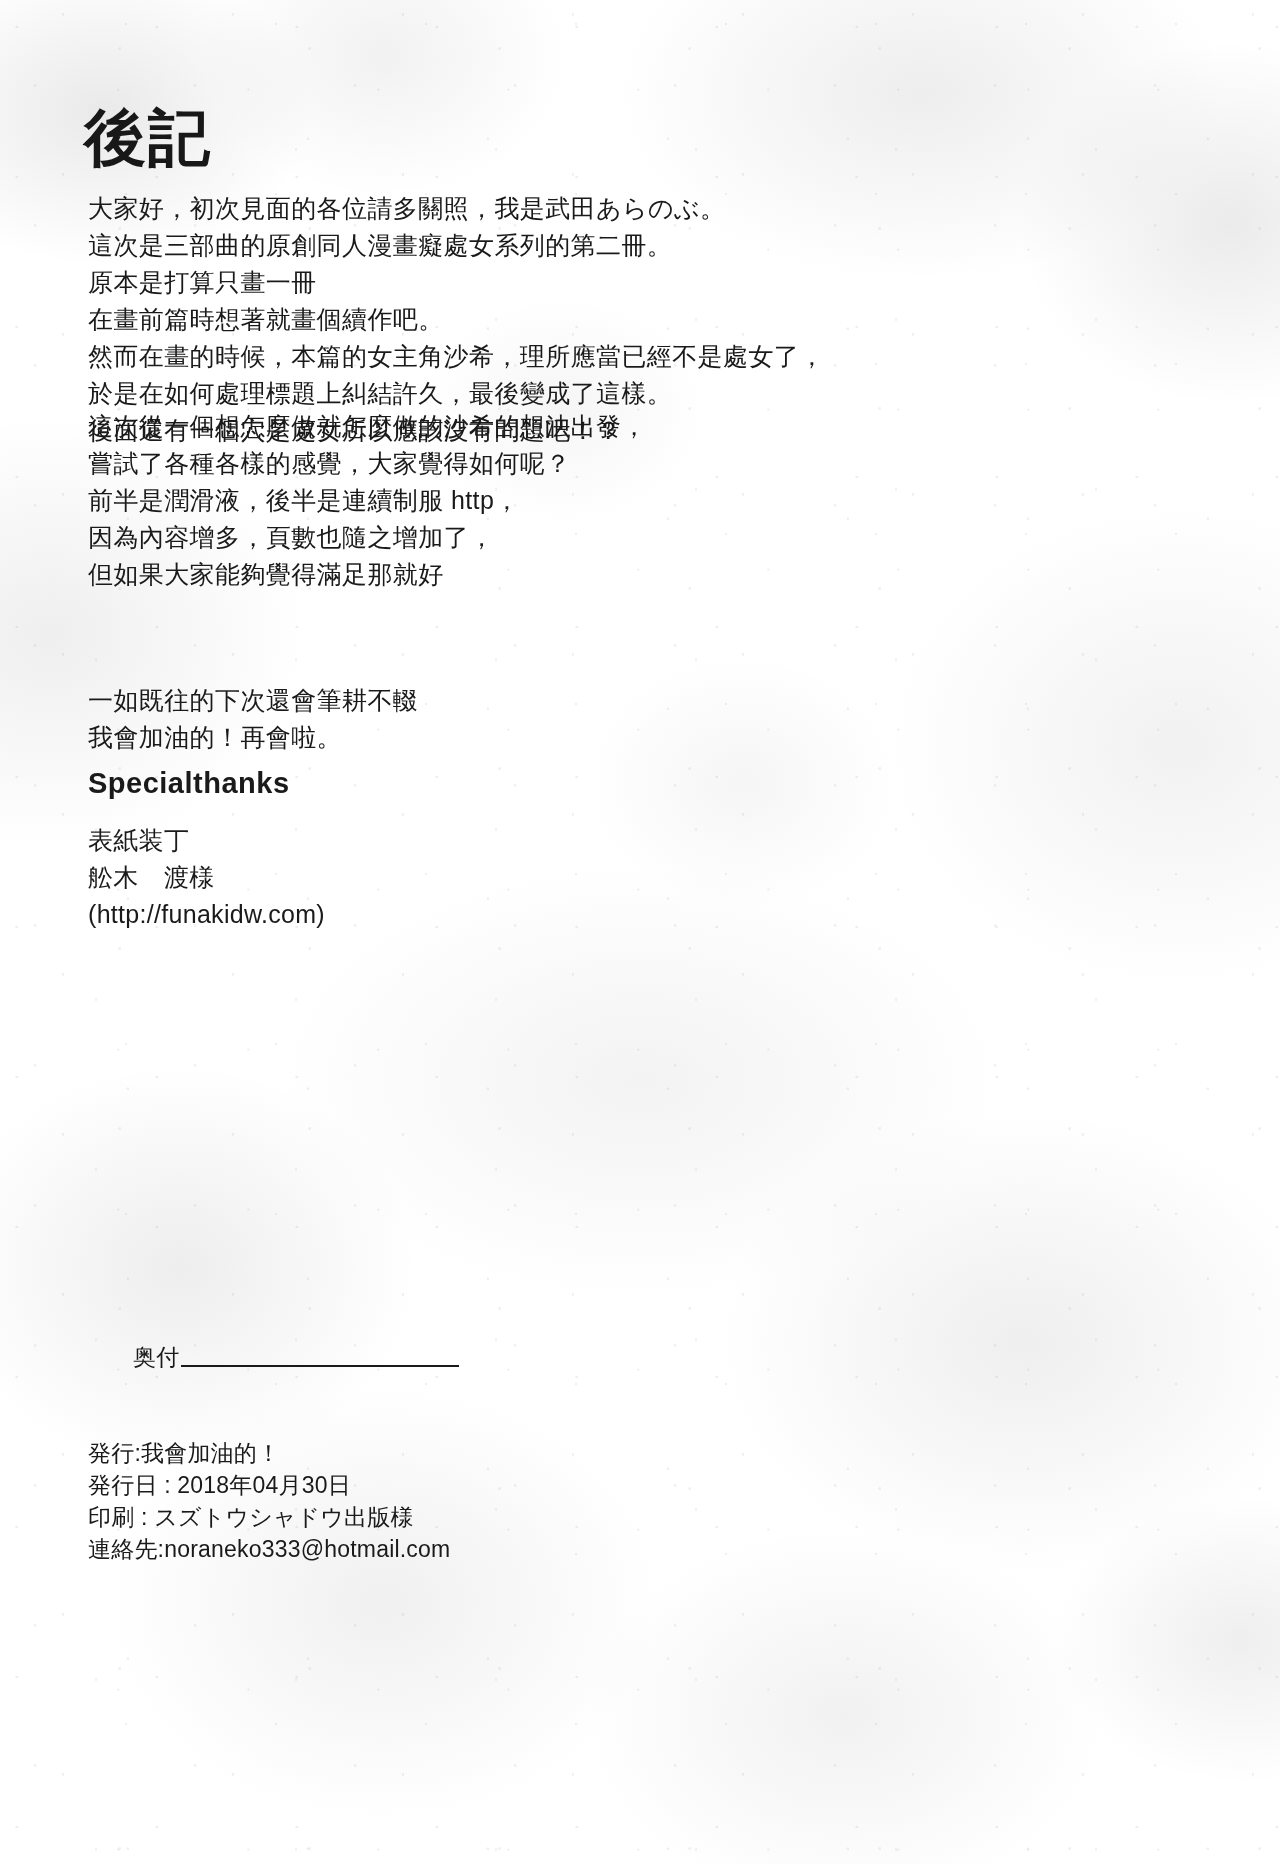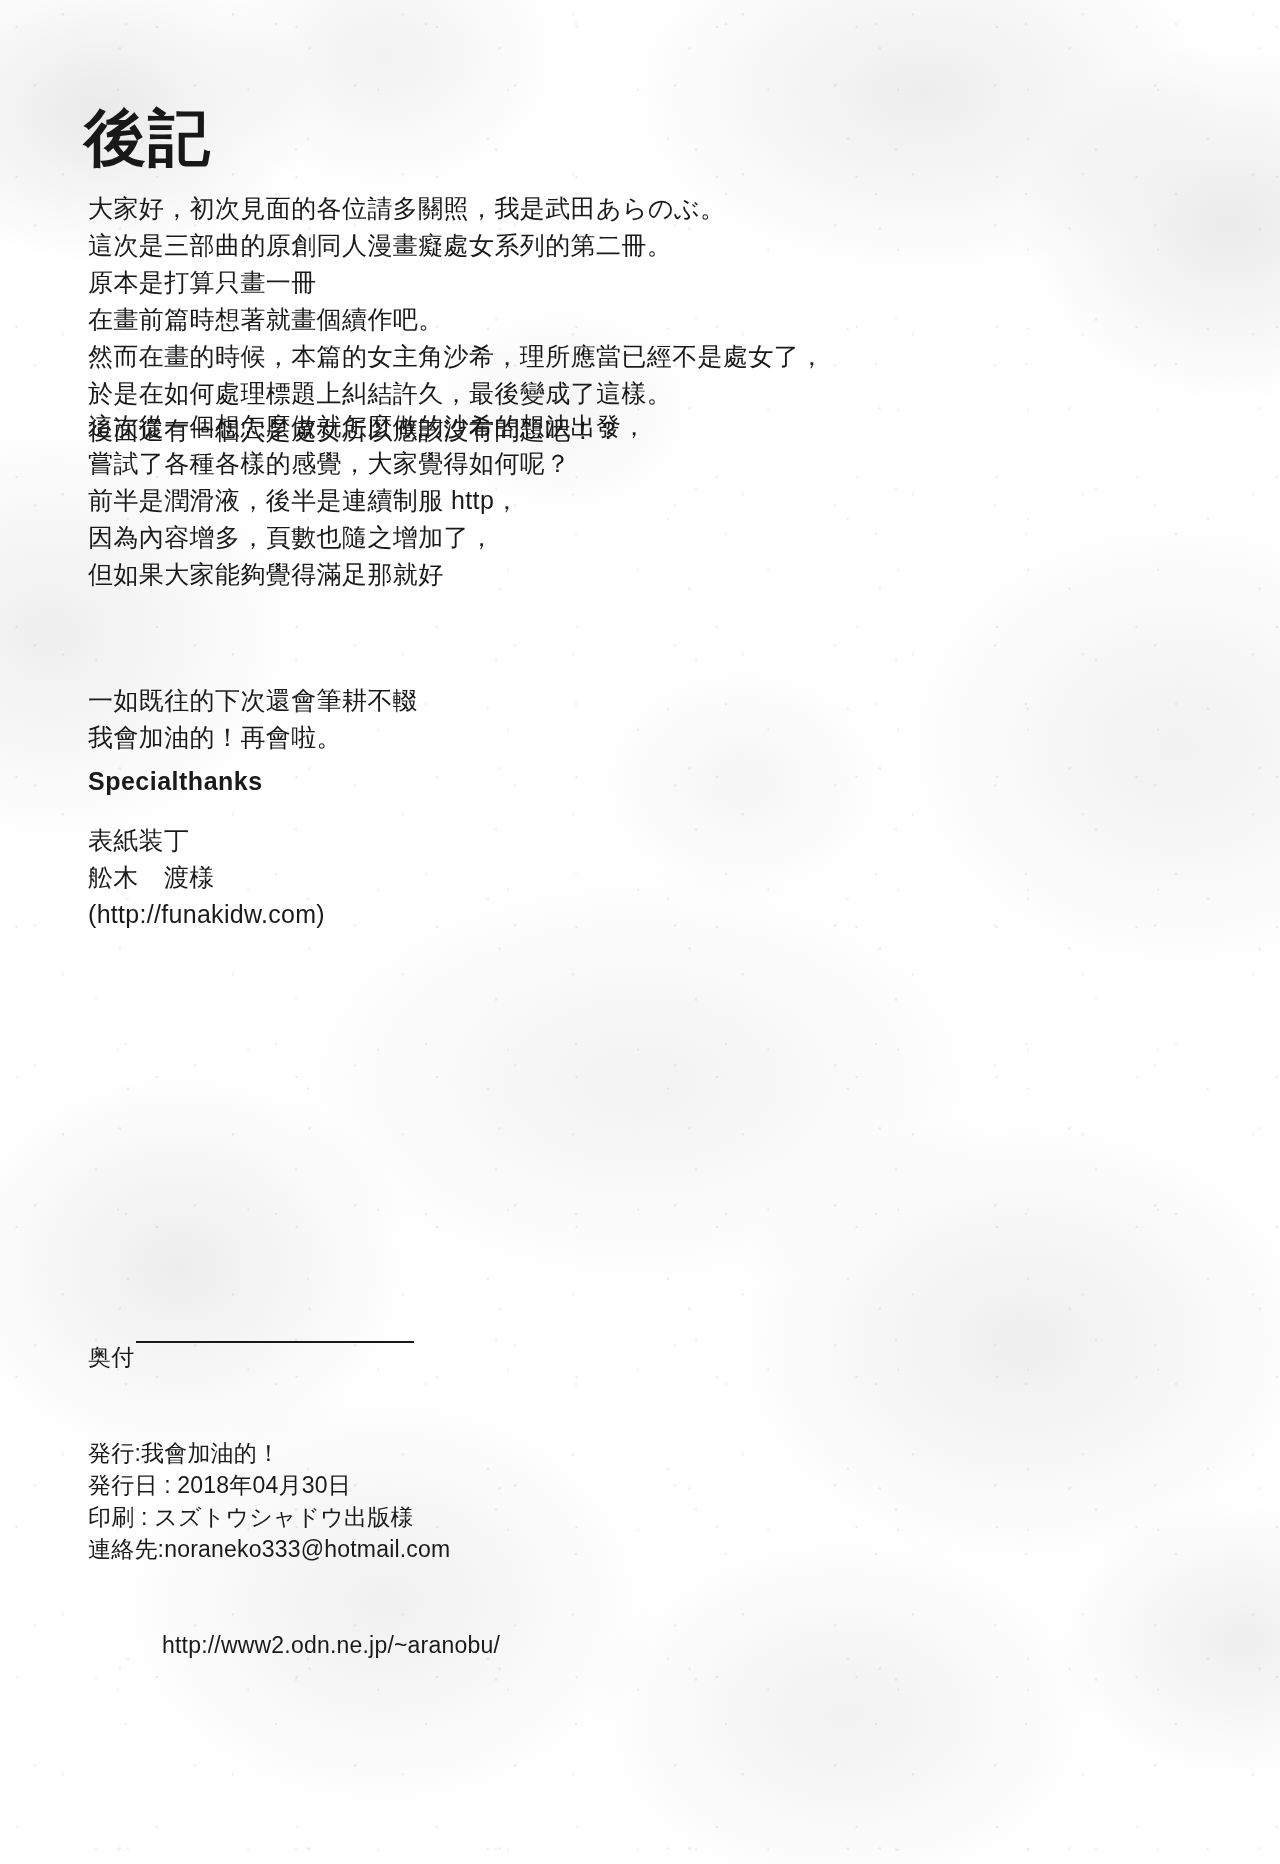--- a/index.html
+++ b/index.html
@@ -84,21 +84,21 @@
   }
   .para-1 { top: 190px; }
   .para-2 { top: 408px; }
   .para-3 { top: 570px; }
   .para-4 { top: 682px; }
 
   .specialthanks {
     position: absolute;
     left: 88px;
     top: 767px;
-    font-size: 25px;
+    font-size: 29px;
     font-weight: 700;
     color: #1a1a1a;
     letter-spacing: 0.5px;
   }
 
   .credits {
     position: absolute;
     left: 88px;
     top: 822px;
     font-size: 25px;
@@ -113,22 +113,23 @@
     left: 88px;
     top: 1277px;
     font-size: 23px;
     line-height: 32px;
     color: #1a1a1a;
     white-space: pre-wrap;
     letter-spacing: 0.2px;
   }
   .colophon-head {
     display: flex;
-    align-items: flex-start;
+    align-items: flex-end;
     gap: 0px;
+    margin-left: 45px;
   }
   .colophon-rule {
     display: inline-block;
     width: 278px;
     height: 2px;
     background: #1a1a1a;
     margin-left: 2px;
     margin-bottom: 6px;
   }
   .colophon-url {
@@ -169,16 +170,15 @@
 
   <div class="colophon">
     <div class="colophon-head">
       <span>奥付</span>
       <span class="colophon-rule"></span>
     </div>
     <div>発行:我會加油的！
 発行日 : 2018年04月30日
 印刷 : スズトウシャドウ出版様
 連絡先:noraneko333@hotmail.com</div>
-    <div class="colophon-url">http://www2.odn.ne.jp/~aranobu/</div>
   </div>
 
 </div>
 
 </body></html>

